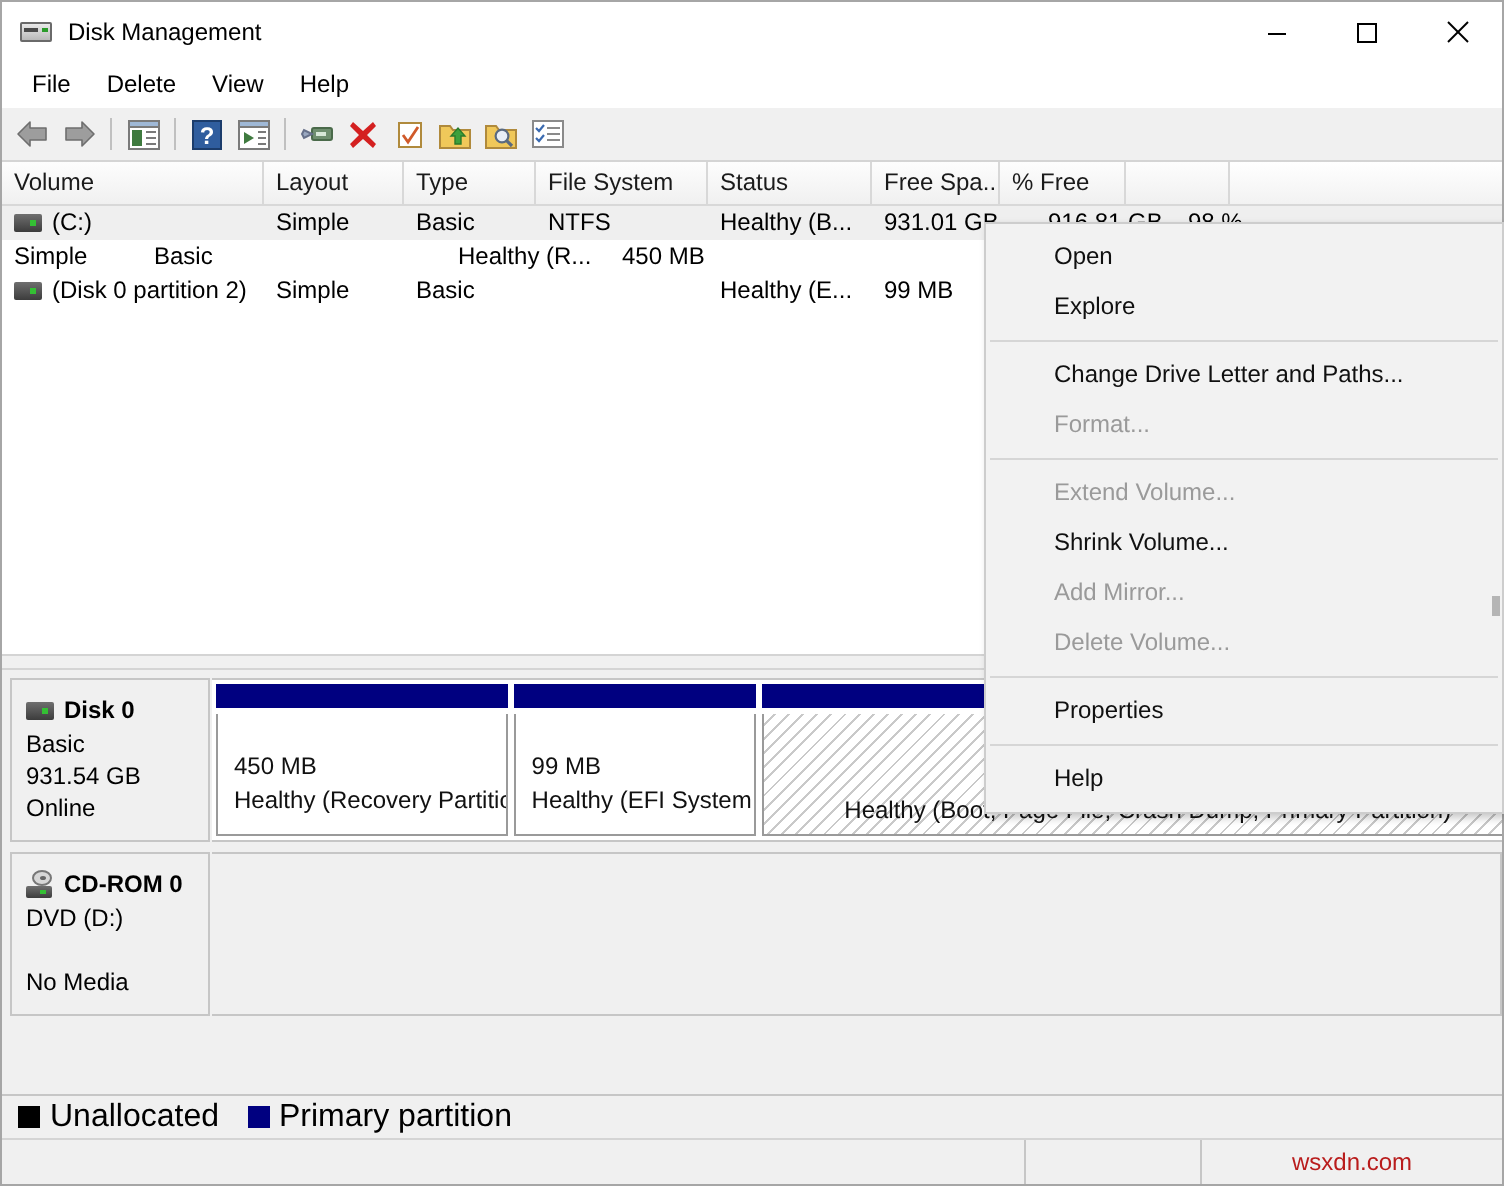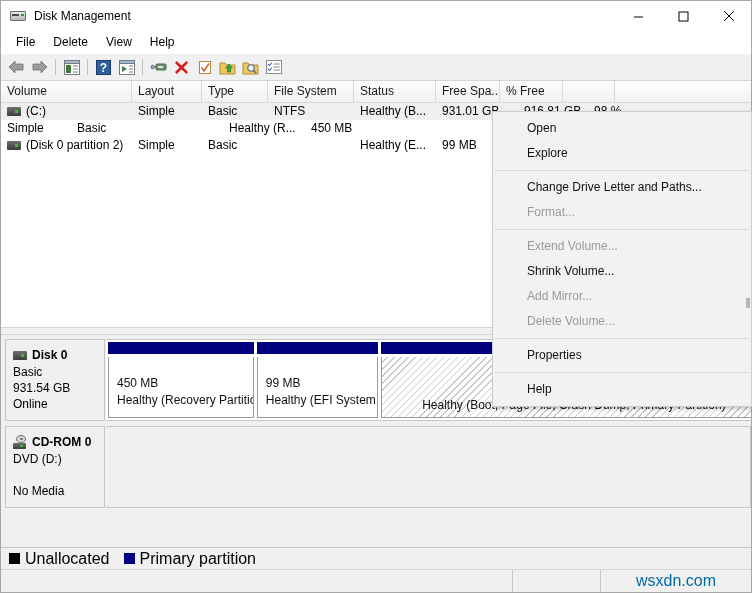--- a/index.html
+++ b/index.html
@@ -391,22 +391,22 @@
     box-sizing: border-box;
   }
   .status-seg.a { flex: 1 1 auto; border-right: 1px solid #c6c6c6; }
   .status-seg.b {
     width: 88px;
     border-right: 1px solid #c6c6c6;
   }
   .watermark {
     width: 150px;
     text-align: center;
-    font-size: 16px;
-    color: #0369a1;
+    font-size: 12px;
+    color: #b91c1c;
     line-height: 22px;
   }
 
   
   .ctxmenu {
     position: absolute;
     left: 491px;
     top: 110px;
     width: 260px;
     background: #f2f2f2;

